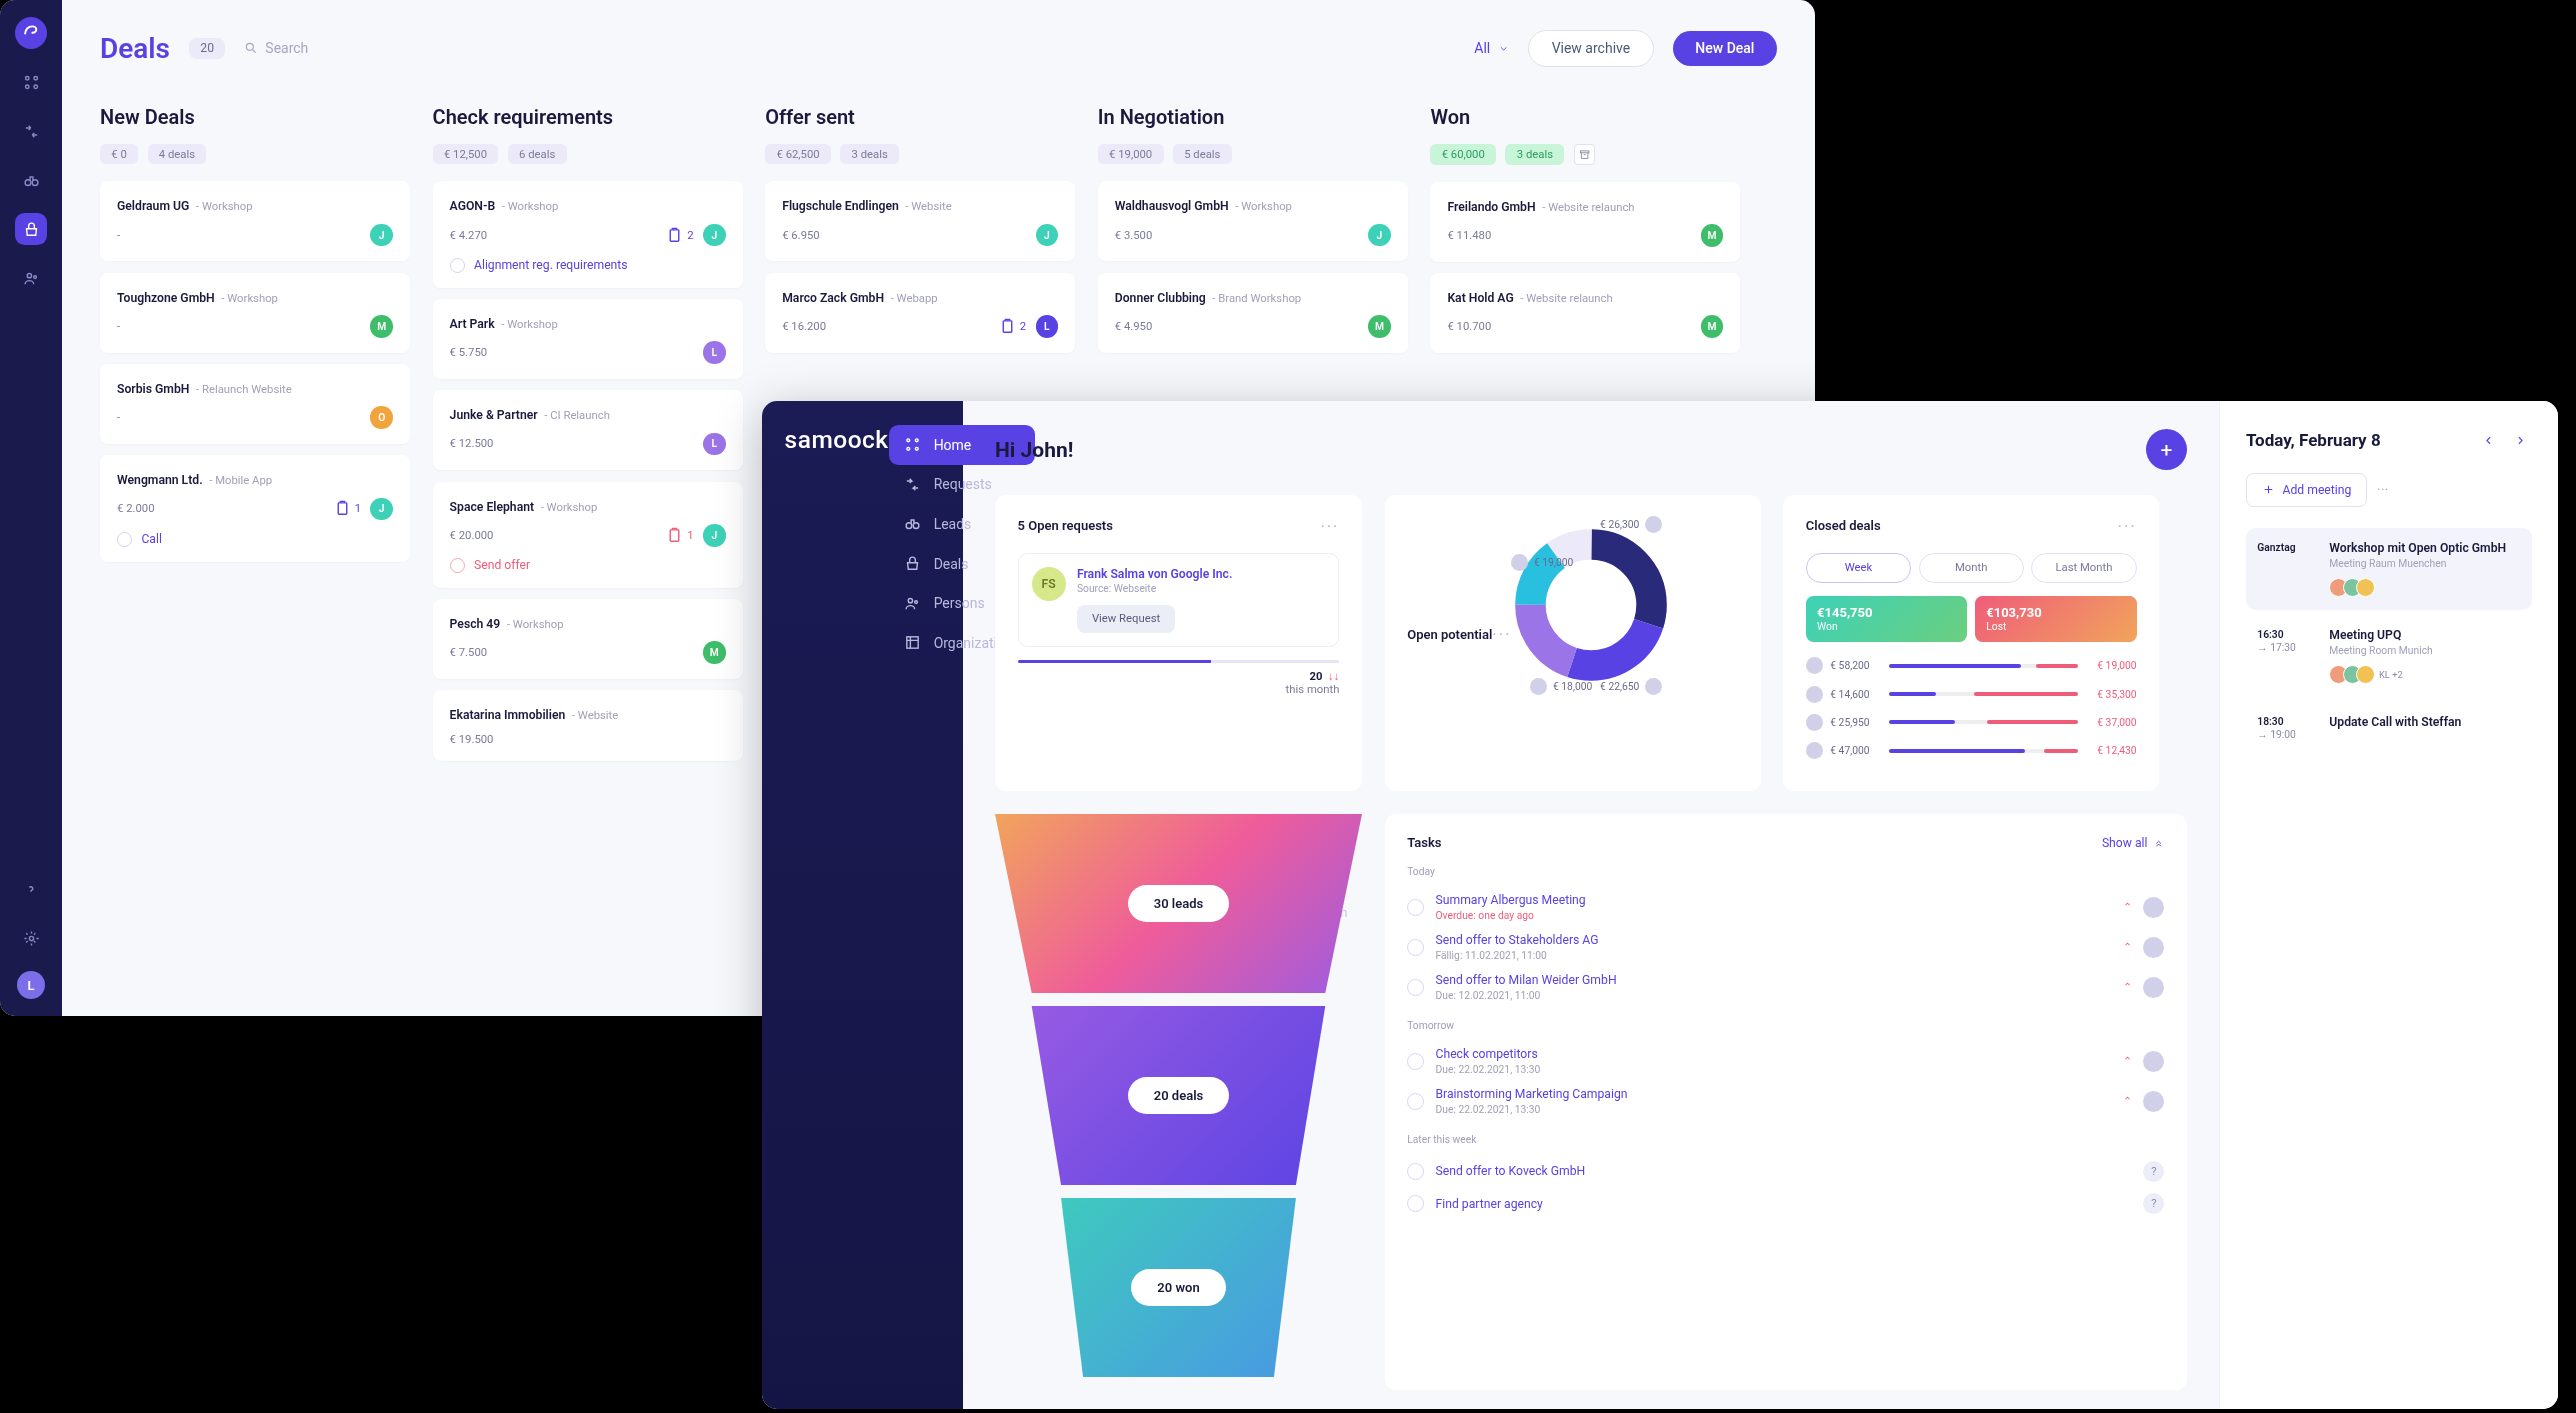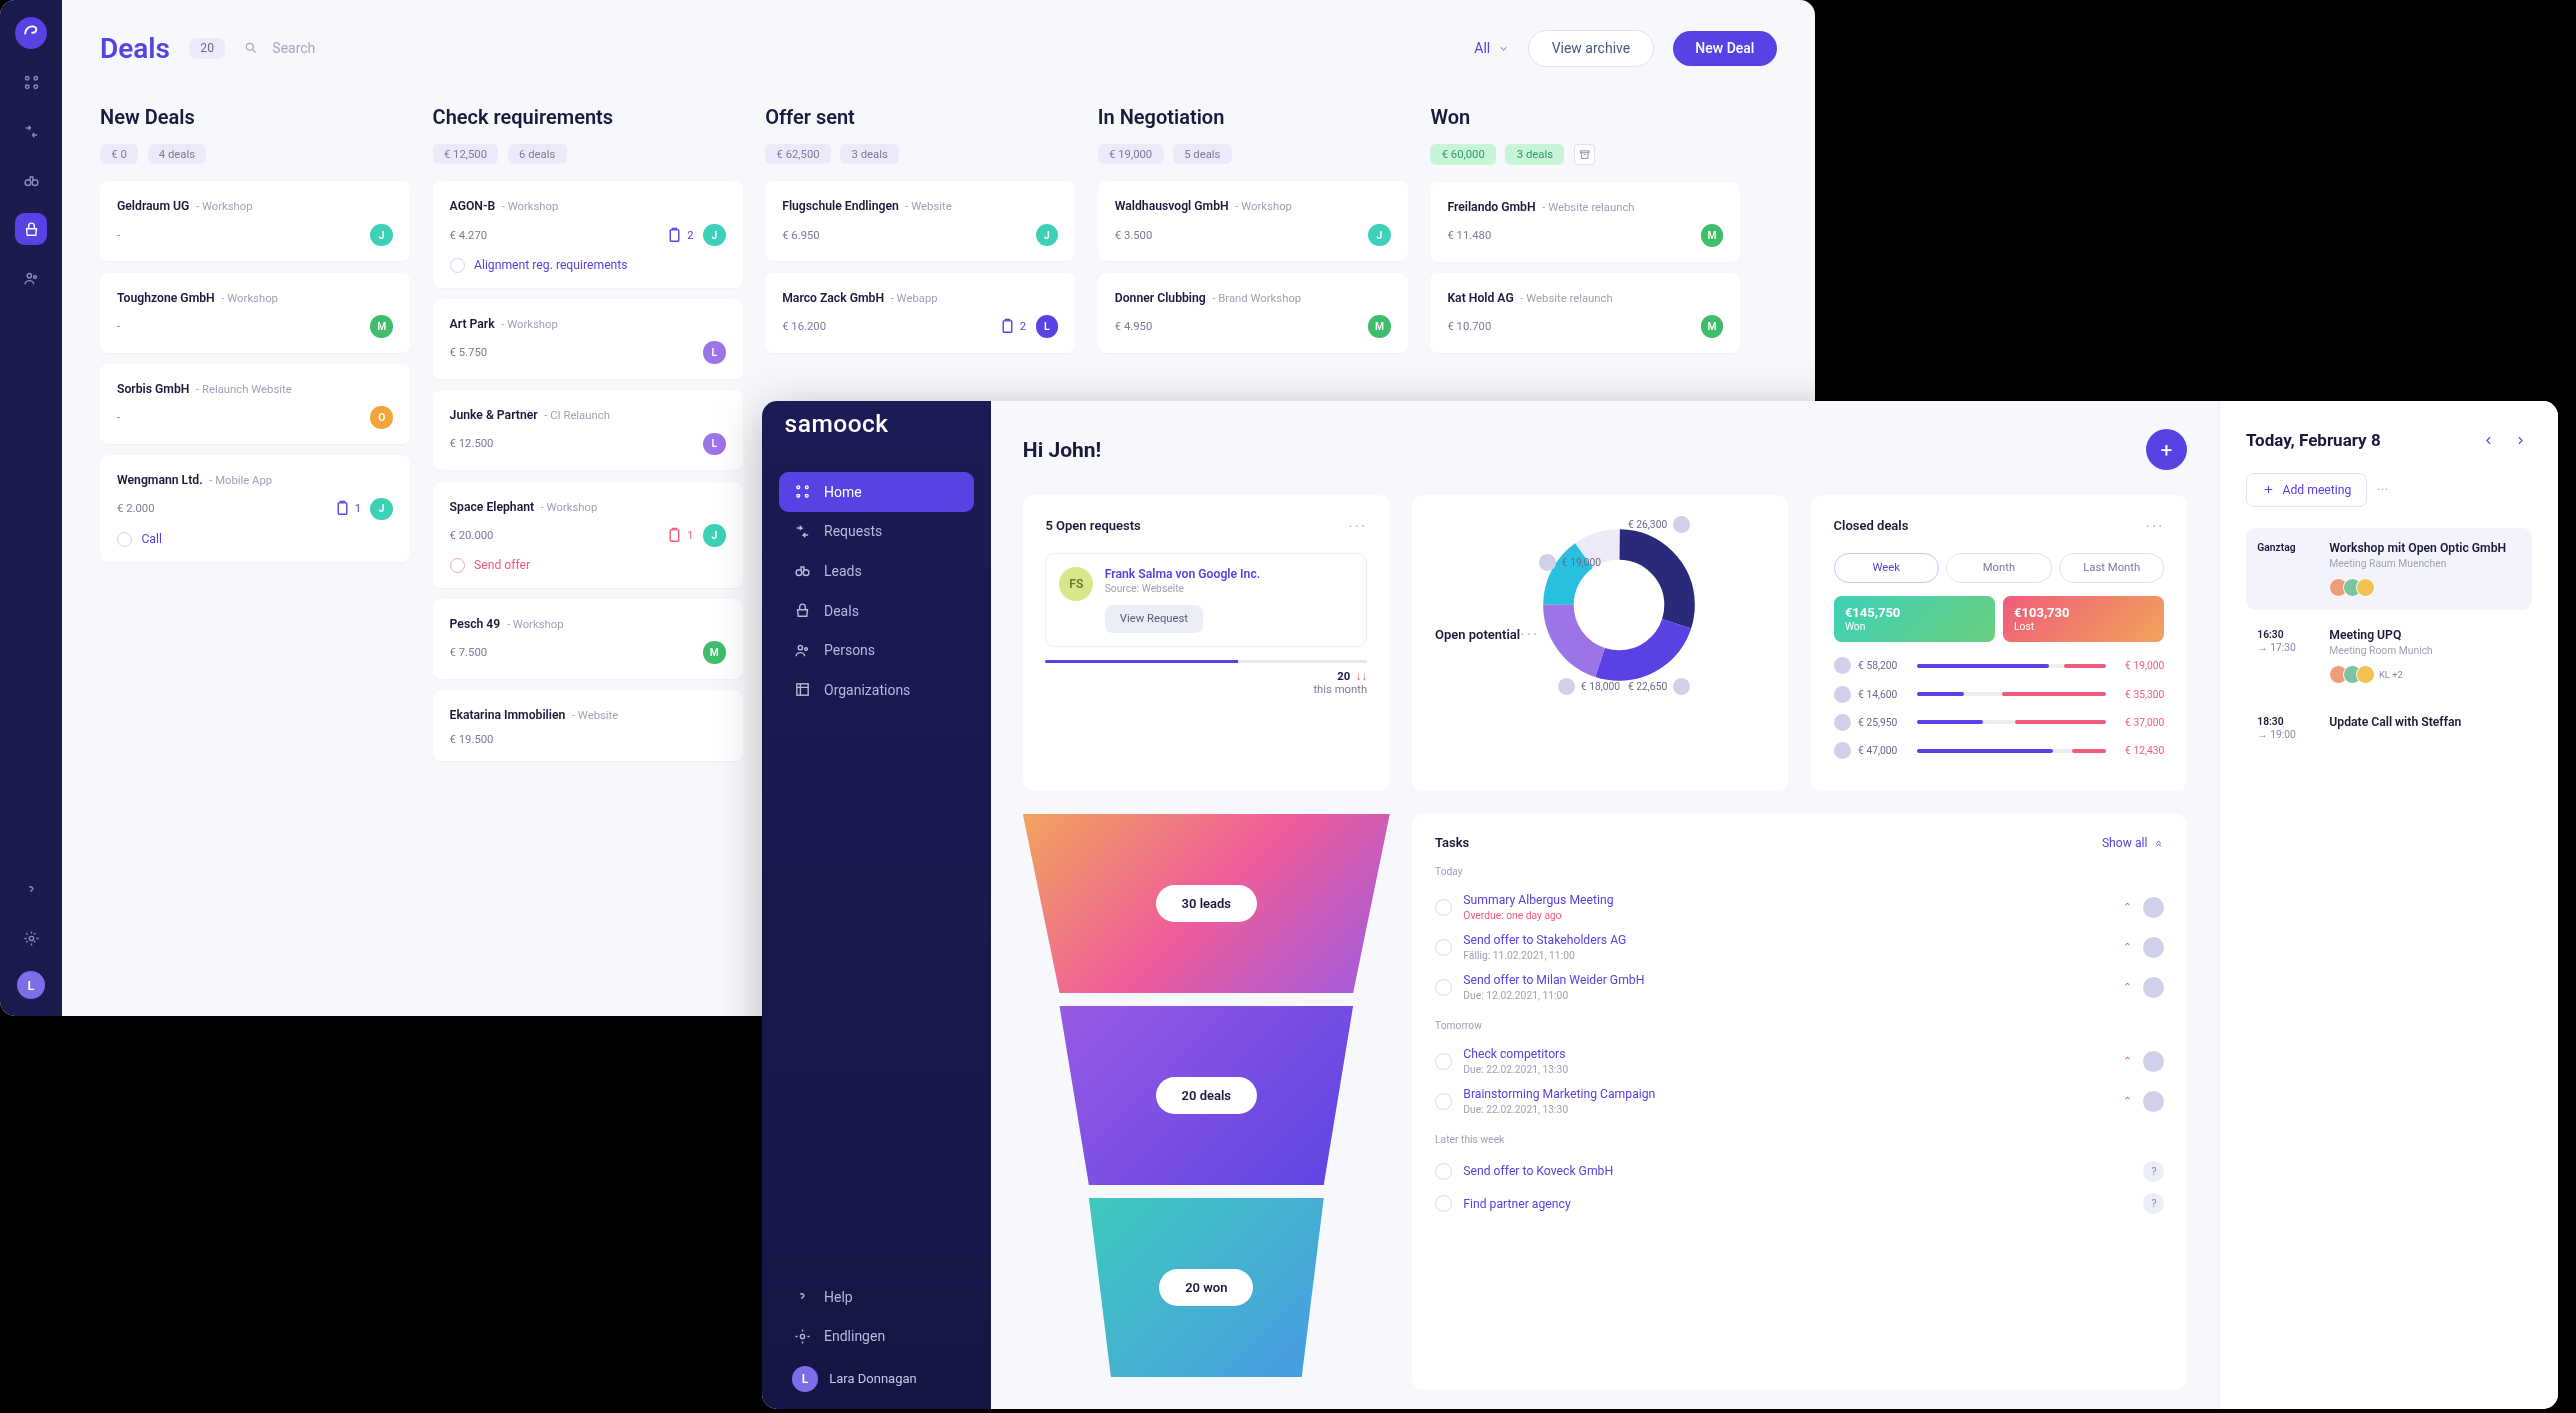--- a/index.html
+++ b/index.html
@@ -12,21 +12,21 @@
 .logo-bubble svg { width:19px; height:19px; }
 .sb-icon { width:32px; height:32px; border-radius:9.4px; display:flex; align-items:center; justify-content:center; color:#8a8ac2; cursor:pointer; }
 .sb-icon.active { background:#5842e3; color:#fff; }
 .sb-spacer { flex:1; }
 .sb-avatar { width:28px; height:28px; border-radius:50%; background:#7c6ee8; color:#fff; font-size:13px; font-weight:600; display:flex; align-items:center; justify-content:center; }
 
 .deals-main { flex:1; padding:30px 38px; }
 .deals-header { display:flex; align-items:center; gap:19px; margin-bottom:38px; }
 .deals-title { font-size:28px; font-weight:600; color:#5842e3; }
 .deals-count { background:#eceaf9; color:#6b6b8d; font-size:12.2px; padding:3.8px 11.3px; border-radius:7.5px; }
-.deals-search { display:flex; align-items:center; gap:14px; color:#a6a6c2; font-size:14px; }
+.deals-search { display:flex; align-items:center; gap:7px; color:#a6a6c2; font-size:14px; }
 .header-spacer { flex:1; }
 .filter-all { display:flex; align-items:center; gap:7.5px; color:#5842e3; font-size:14px; }
 .view-archive { padding:9.4px 22.6px; border:0.9px solid #e0e0f0; border-radius:940px; background:#fff; color:#4a5a7a; font-size:14px; cursor:pointer; }
 .new-deal { padding:9.4px 22.6px; border-radius:940px; background:#5842e3; color:#fff; font-size:14px; font-weight:500; border:none; cursor:pointer; }
 
 .kanban { display:flex; gap:22.6px; }
 .col { width:310px; }
 .col-title { font-size:20px; font-weight:600; color:#1a1a3d; margin-bottom:15px; }
 .col-meta { display:flex; gap:9.4px; margin-bottom:17px; align-items:center; }
 .pill { background:#eceaf9; color:#7a7a99; font-size:11.3px; padding:3.8px 11.3px; border-radius:5.6px; }
@@ -46,21 +46,21 @@
 .sub-line { display:flex; align-items:center; gap:9.4px; margin-top:11.3px; font-size:12.2px; }
 .ring { width:15px; height:15px; border:1.9px solid #d4d0f3; border-radius:50%; }
 .ring.red { border-color:#f3a6b6; }
 .sub-label { color:#5842e3; }
 .sub-label.red { color:#ef5c7a; }
 .progress-bar { height:2.8px; background:linear-gradient(90deg,#5842e3 60%,#e5e5f3 60%); border-radius:2.8px; margin-top:9.4px; }
 .right-side { display:flex; align-items:center; gap:9.4px; }
 
 
 .dash-panel { position:absolute; left:762px; top:401px; width:1796px; height:1008px; background:#f7f8fc; border-radius:15px; overflow:hidden; display:flex; box-shadow:0 9.4px 47px rgba(0,0,0,.25); }
-.dash-sidebar { width:229px; background:linear-gradient(180deg,#1b1b55 0%,#151545 100%); padding:8px 17px; display:flex; flex-direction:column; }
+.dash-sidebar { width:201px; background:linear-gradient(180deg,#1b1b55 0%,#151545 100%); padding:24px 17px; display:flex; flex-direction:row; }
 .brand { color:#fff; font-size:24.5px; font-weight:500; letter-spacing:0.5px; margin-bottom:34px; padding-left:5.6px; }
 .nav-item { display:flex; align-items:center; gap:13px; padding:11.3px 15px; border-radius:9.4px; color:#b8b8dc; font-size:14px; cursor:pointer; }
 .nav-item.active { background:#5842e3; color:#fff; }
 .nav-item svg { width:17px; height:17px; }
 .nav-spacer { flex:1; }
 .nav-avatar-row { display:flex; align-items:center; gap:11.3px; padding:9.4px 13px; }
 .nav-avatar { width:26px; height:26px; border-radius:50%; background:#7c6ee8; color:#fff; font-size:12.2px; font-weight:600; display:flex; align-items:center; justify-content:center; }
 .nav-name { color:#c6c6e4; font-size:13px; }
 
 .dash-main { flex:1; display:flex; }

